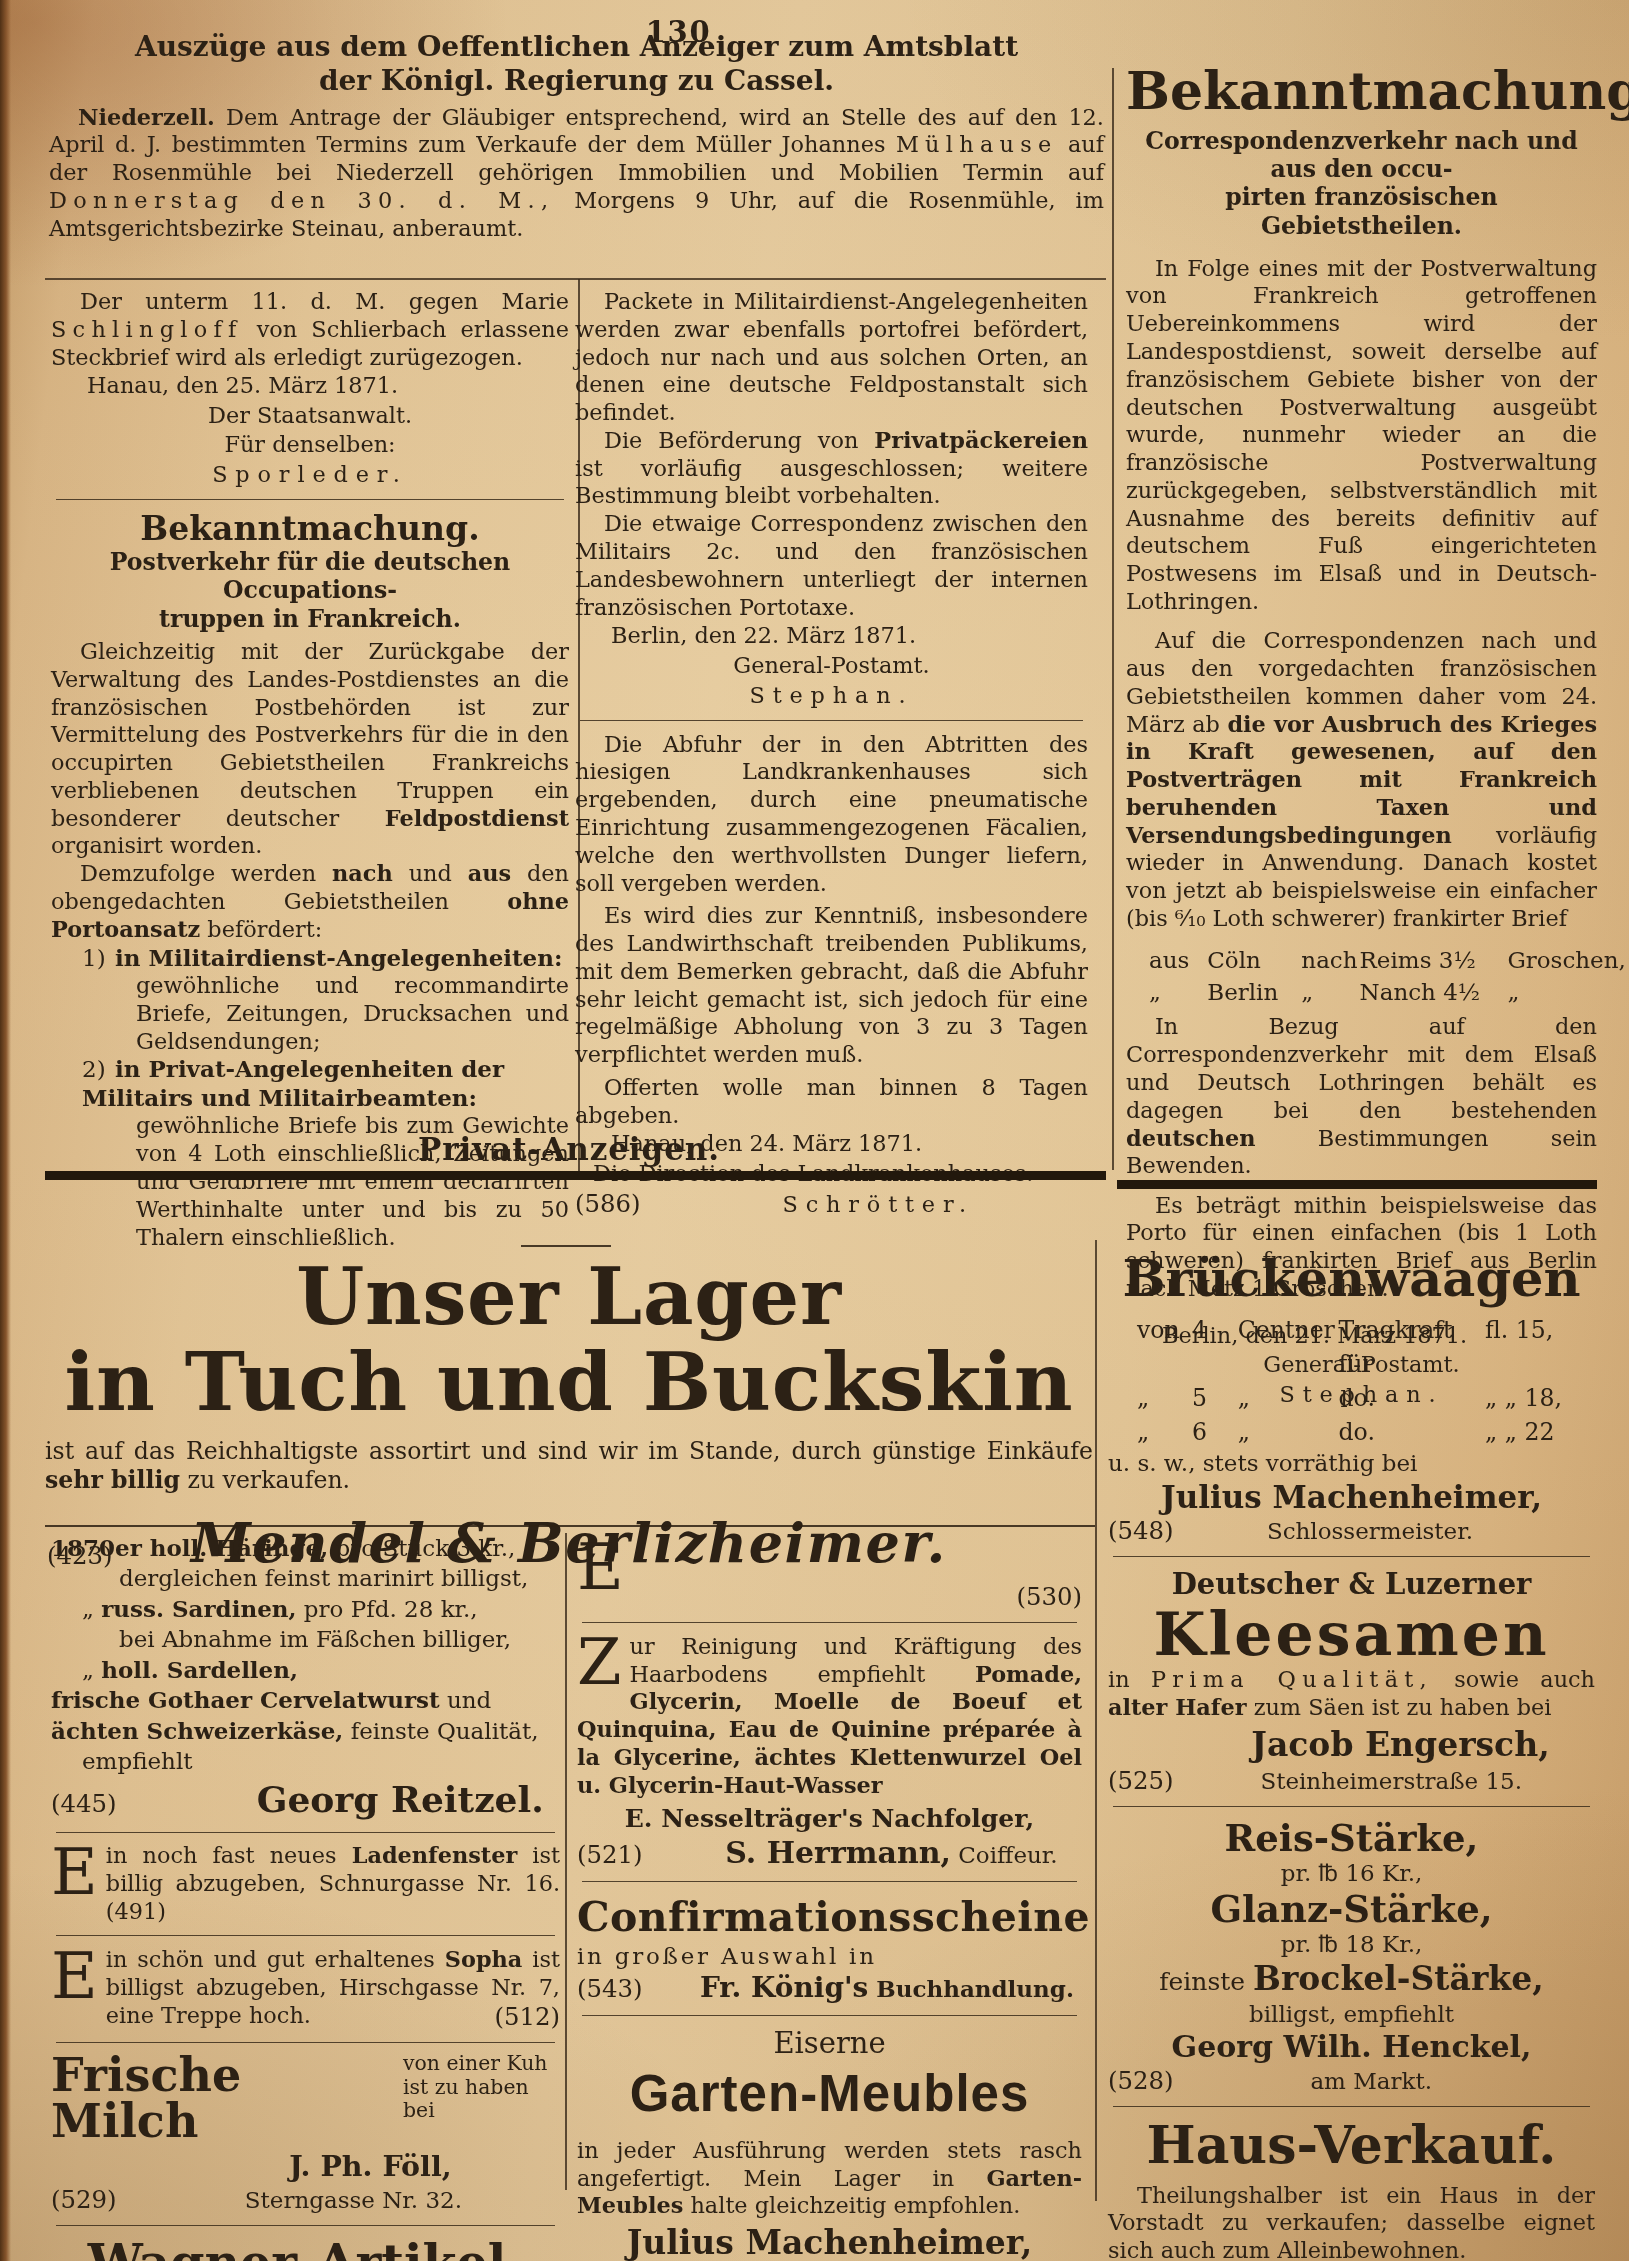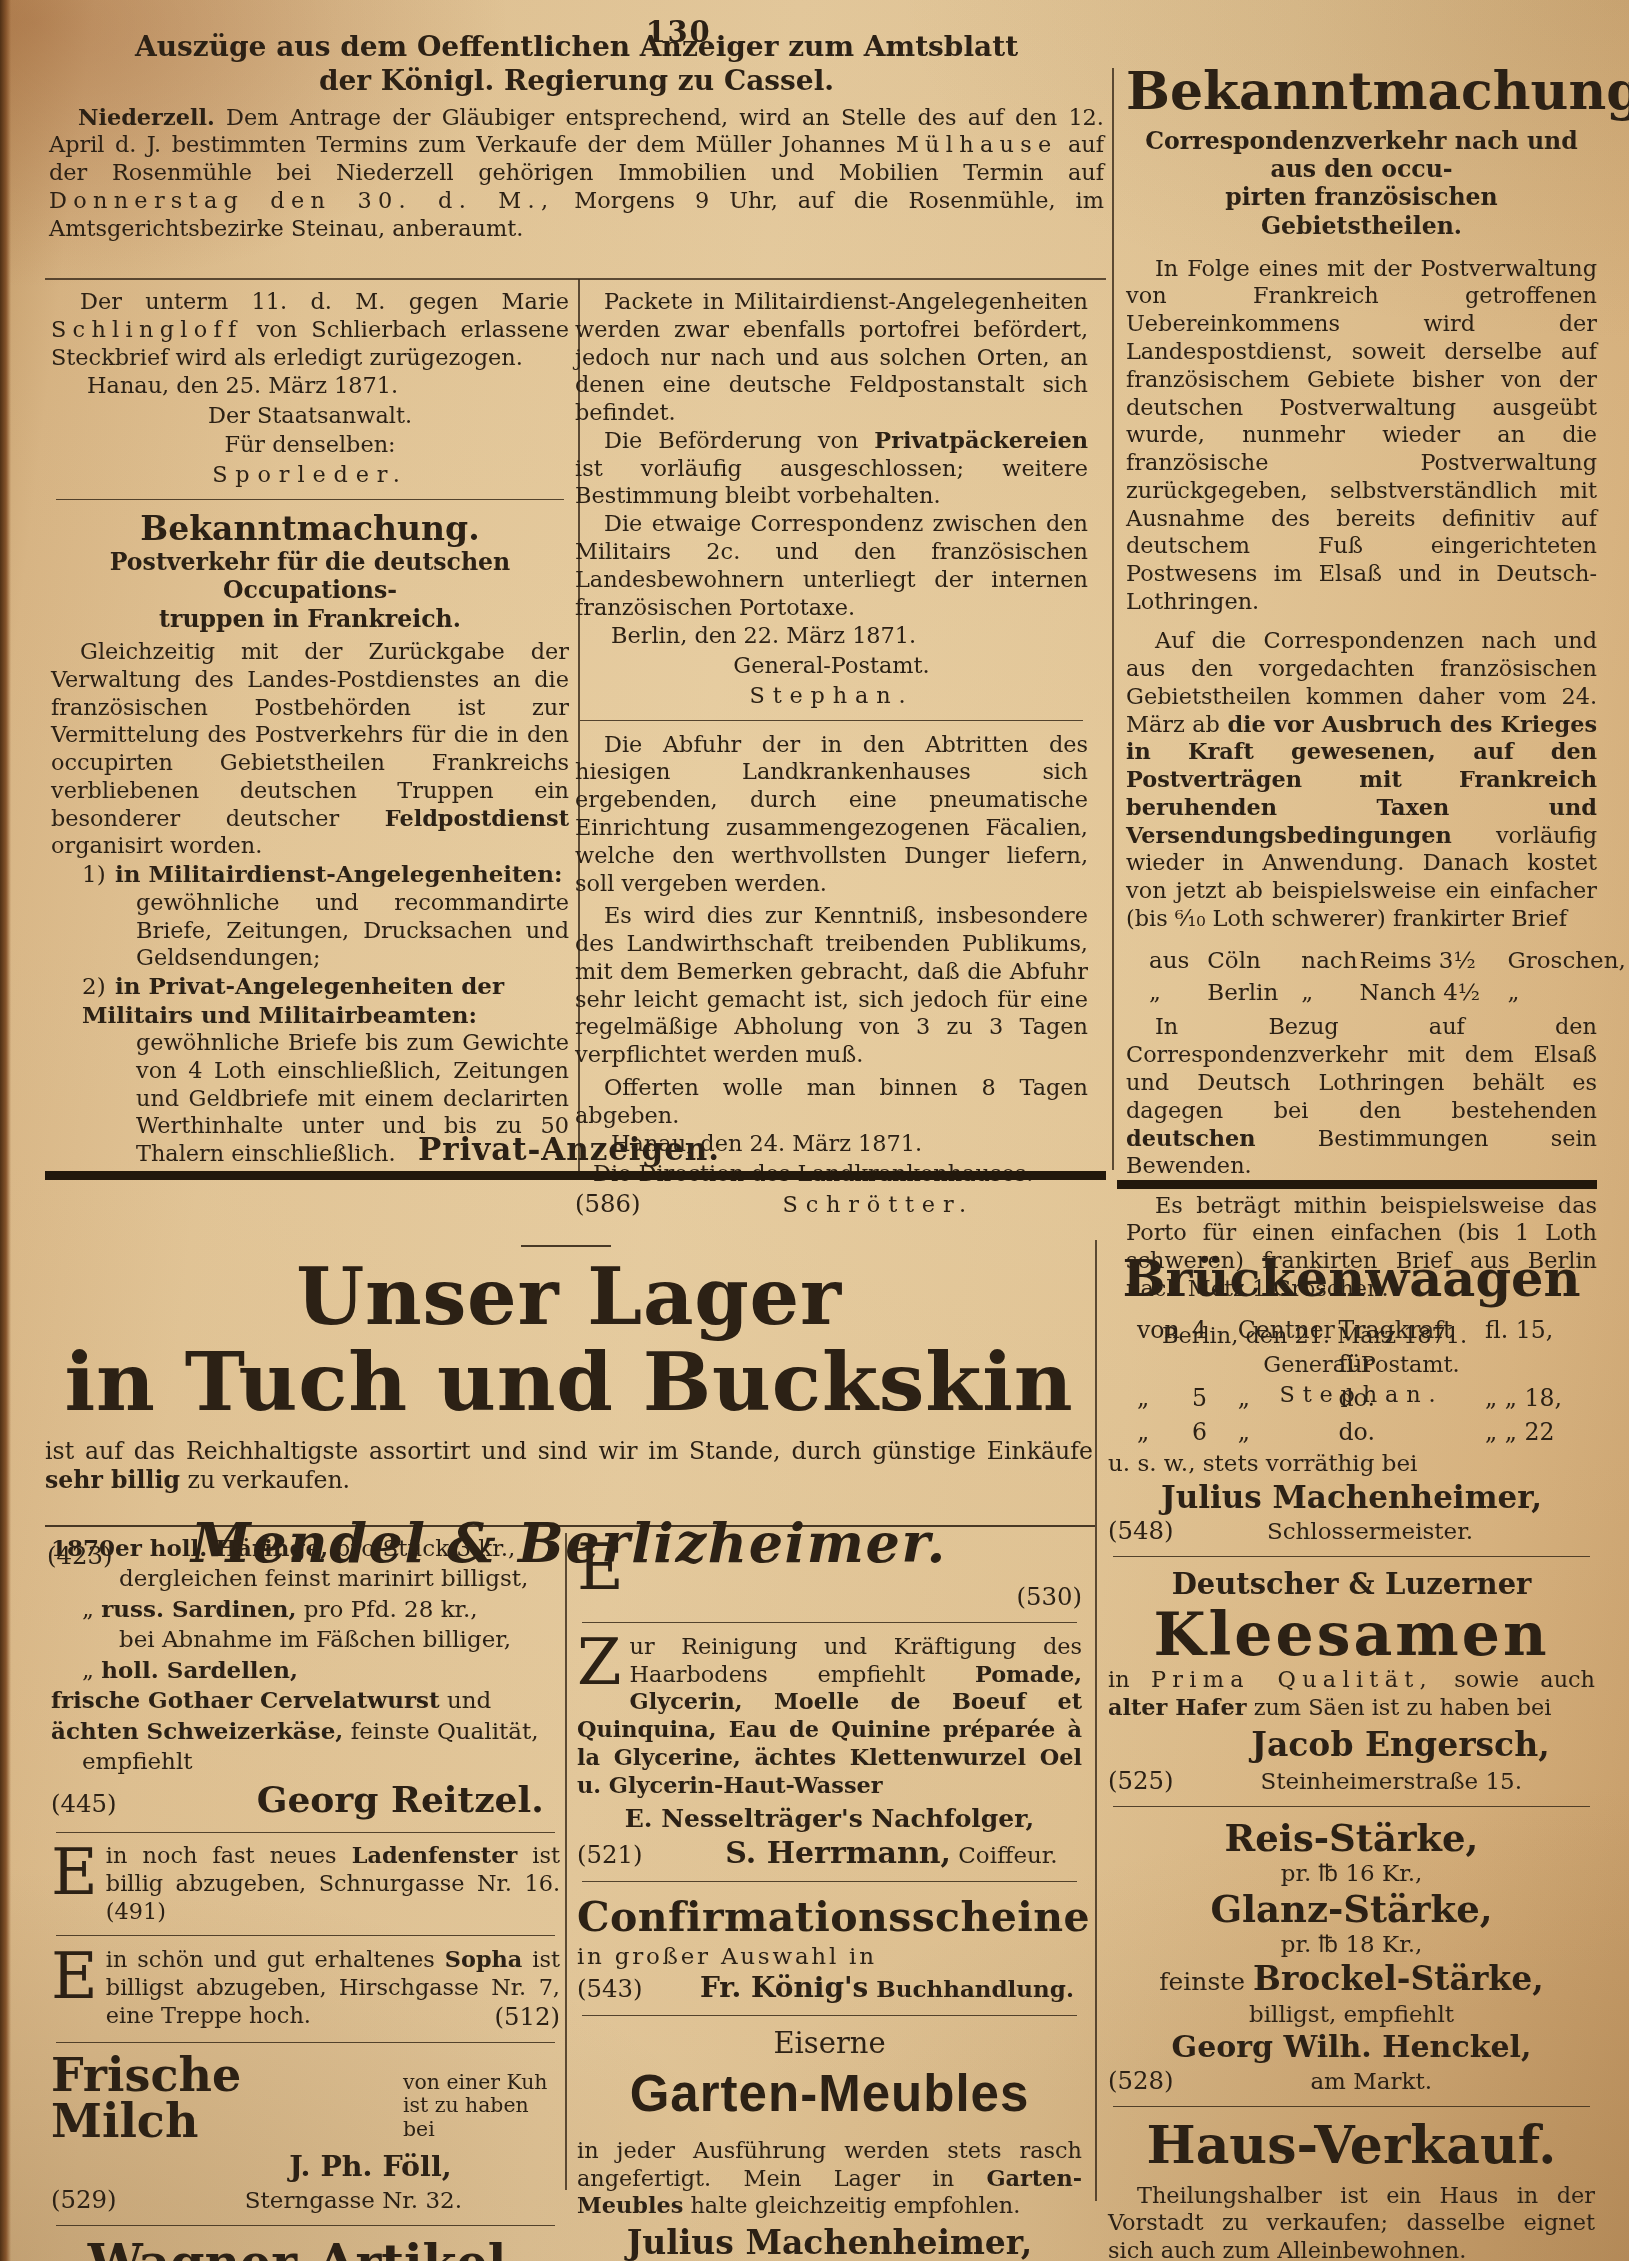--- a/index.html
+++ b/index.html
@@ -49,21 +49,21 @@
   .mendel-firm{font-weight:bold;font-style:italic;font-size:54px;letter-spacing:.03em;}
   .refno{font-size:24.4px;}
   .ad-block{margin-bottom:4.9px;}
   .r-line{line-height:1.3;}
   .i1{margin-left:31px;}
   .i2{margin-left:68px;}
   .reitzel-firm{font-weight:bold;font-size:36px;}
   .dropcap{float:left;font-size:64px;line-height:.82;padding:3.3px 8.1px 0 0;}
   .dc-para{min-height:72px;}
   .refline{text-align:right;margin-top:-28px;font-size:24.4px;}
-  .milch-row{display:flex;align-items:flex-end;gap:13px;}
+  .milch-row{display:flex;align-items:flex-start;gap:13px;}
   .milch-title{font-weight:bold;font-size:46px;line-height:1;}
   .milch-side{font-size:20.4px;line-height:1.15;padding-bottom:3.3px;}
   .firm-md{font-weight:bold;font-size:28.5px;}
   .firm-lg{font-weight:bold;font-size:33px;}
   .wagner-title{font-weight:bold;font-size:49px;line-height:1.1;}
   .sans{font-family:"Liberation Sans","DejaVu Sans",sans-serif;}
   .conf-title{font-weight:bold;font-size:41px;letter-spacing:.01em;}
   .garten-title{font-weight:bold;font-size:51px;letter-spacing:.02em;}
   .brueck-title{font-weight:bold;font-size:51px;line-height:1.1;}
   .bgrid{display:grid;grid-template-columns:12% 10% 22% 32% 24%;font-size:23.6px;line-height:1.45;margin:6.5px 0 0 29px;}
@@ -97,20 +97,21 @@
     <p class="just ind"><span>Der unterm 11. d. M. gegen Marie </span><span class="rs">Schlingloff</span><span> von Schlierbach erlassene Steckbrief wird als erledigt zurügezogen.</span></p>
     <div class="sig" style="margin-left:36px;">Hanau, den 25. März 1871.</div>
     <div class="ctr sig">Der Staatsanwalt.</div>
     <div class="ctr sig">Für denselben:</div>
     <div class="ctr sig sperr">Sporleder.</div>
     <div class="sep"></div>
     <div class="ctr bek-title-l">Bekanntmachung.</div>
     <div class="ctr bek-sub">Postverkehr für die deutschen Occupations-</div>
     <div class="ctr bek-sub">truppen in Frankreich.</div>
     <p class="just ind" style="margin-top:4.9px;"><span>Gleichzeitig mit der Zurückgabe der Verwaltung des Landes-Postdienstes an die französischen Postbehörden ist zur Vermittelung des Postverkehrs für die in den occupirten Gebietstheilen Frankreichs verbliebenen deutschen Truppen ein besonderer deutscher </span><span class="rb">Feldpostdienst</span><span> organisirt worden.</span></p>
+    <p class="just ind"><span>Demzufolge werden </span><span class="rb">nach</span><span> und </span><span class="rb">aus</span><span> den obengedachten Gebietstheilen </span><span class="rb">ohne Portoansatz</span><span> befördert:</span></p>
     <div class="item-head"><span class="item-no">1)</span><span class="b">in Militairdienst-Angelegenheiten:</span></div>
     <p class="just item-body">gewöhnliche und recommandirte Briefe, Zeitungen, Drucksachen und Geldsendungen;</p>
     <div class="item-head"><span class="item-no">2)</span><span class="b">in Privat-Angelegenheiten der Militairs und Militairbeamten:</span></div>
     <p class="just item-body">gewöhnliche Briefe bis zum Gewichte von 4 Loth einschließlich, Zeitungen und Geldbriefe mit einem declarirten Werthinhalte unter und bis zu 50 Thalern einschließlich.</p>
   </div>
 
   <div class="abs" style="left:575px;top:288px;width:513px;">
     <p class="just ind">Packete in Militairdienst-Angelegenheiten werden zwar ebenfalls portofrei befördert, jedoch nur nach und aus solchen Orten, an denen eine deutsche Feldpostanstalt sich befindet.</p>
     <p class="just ind"><span>Die Beförderung von </span><span class="rb">Privatpäckereien</span><span> ist vorläufig ausgeschlossen; weitere Bestimmung bleibt vorbehalten.</span></p>
     <p class="just ind">Die etwaige Correspondenz zwischen den Militairs 2c. und den französischen Landesbewohnern unterliegt der internen französischen Portotaxe.</p>

